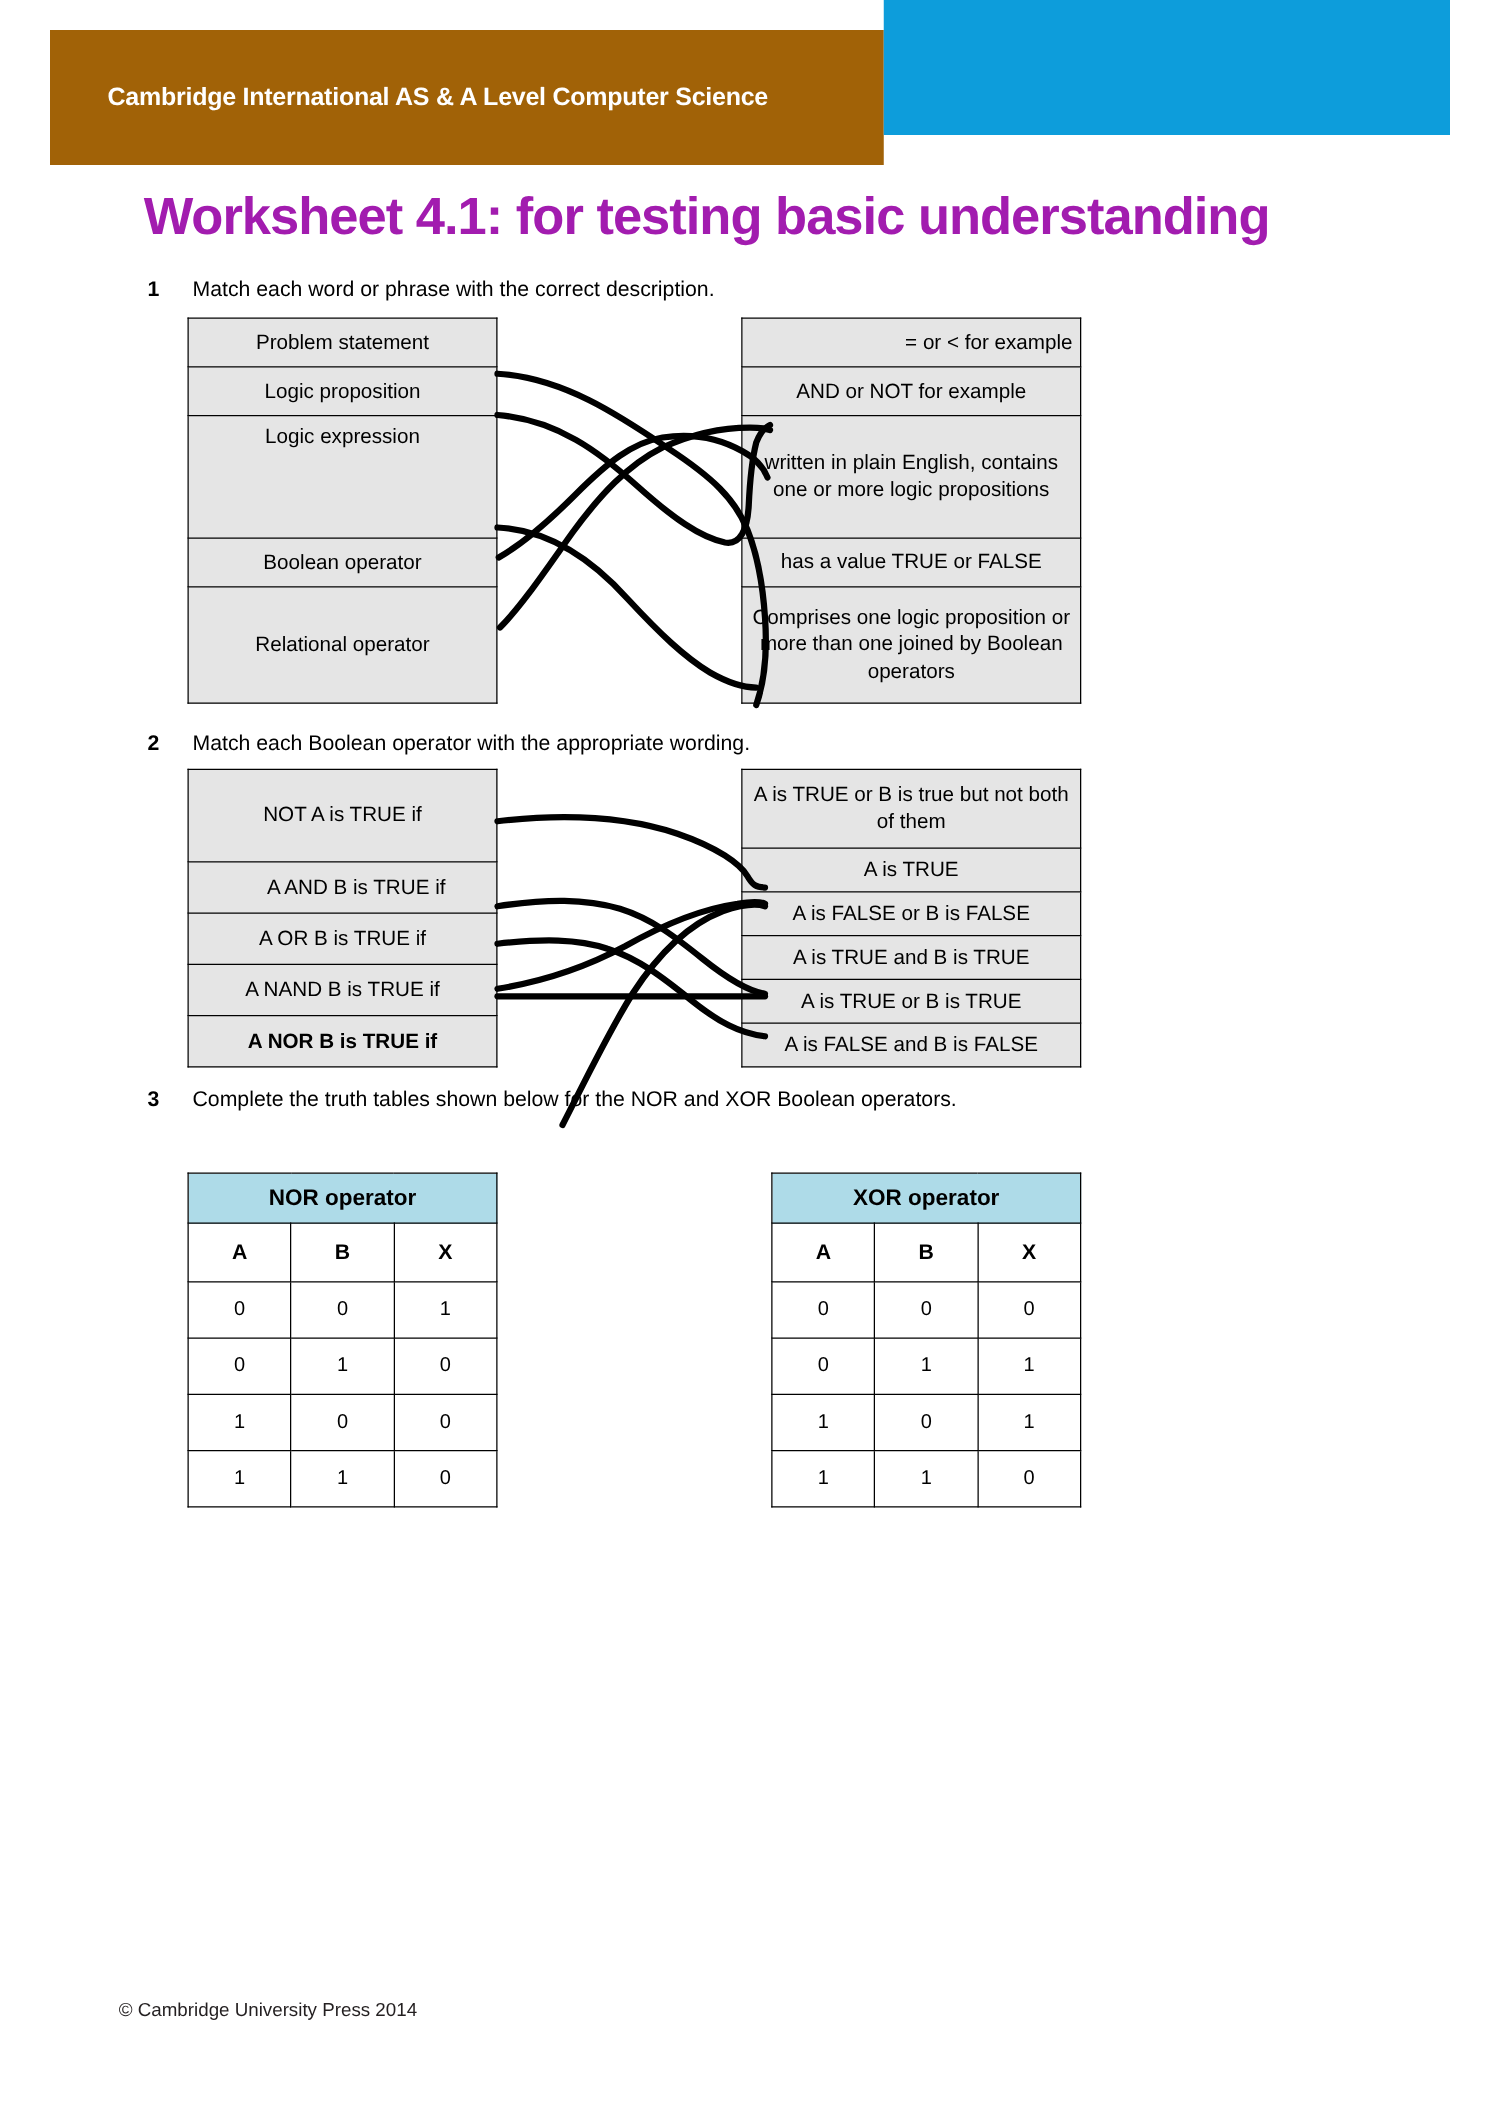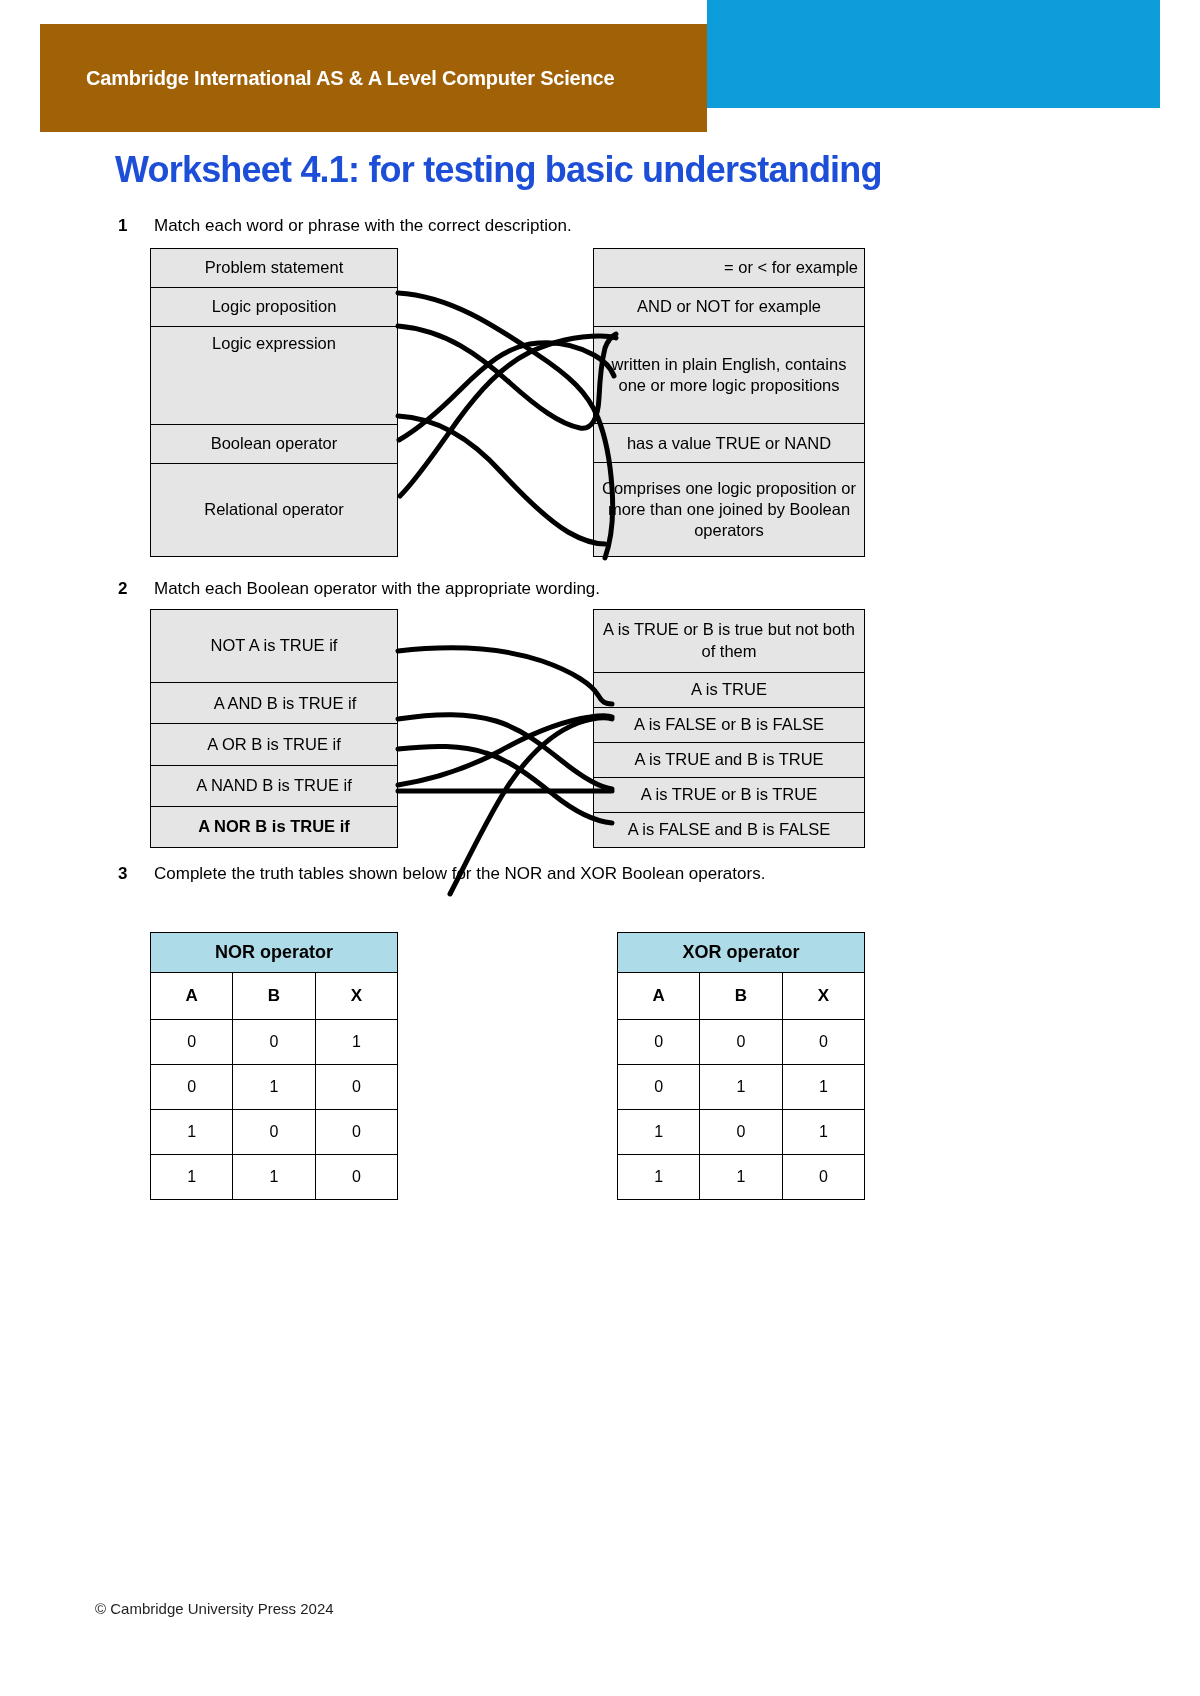--- a/index.html
+++ b/index.html
@@ -51,23 +51,23 @@
 
   
   .content {
     position: absolute;
     top: 108px;
     left: 0;
     width: 1120px;
   }
   h1.page-title {
     margin: 42px 0 0 75px;
-    font-size: 36px;
-    font-weight: bold;
-    color: #1d4ed8;
+    font-size: 42px;
+    font-weight: bold;
+    color: #a21caf;
     letter-spacing: -0.8px;
     line-height: 1.1;
   }
 
   .q-row {
     display: flex;
     margin-top: 26px;
     padding-left: 78px;
   }
   .q-num {
@@ -203,21 +203,21 @@
               <tr>
                 <td style="height:28px;text-align:right;">= or &lt;  for example</td>
               </tr>
           <tr>
                 <td style="height:28px;">AND or NOT for example</td>
               </tr>
           <tr>
                 <td style="height:86px;">written in plain English, contains one or more logic propositions</td>
               </tr>
           <tr>
-                <td style="height:28px;">has a value TRUE or NAND</td>
+                <td style="height:28px;">has a value TRUE or FALSE</td>
               </tr>
           <tr>
                 <td style="height:82px;">Comprises one logic proposition or more than one joined by Boolean operators</td>
               </tr>
         </tbody>
           </table>
       </div>
 
       <svg class="scribble" width="715" height="330" viewBox="0 0 715 330">
         <g fill="none" stroke="#000000" stroke-width="5" stroke-linecap="round">
@@ -362,15 +362,15 @@
           <td>1</td>
           <td>1</td>
           <td>0</td>
         </tr>
       </tbody>
         </table>
 
     </div>
   </div>
 
-  <div class="footer">© Cambridge University Press 2024</div>
+  <div class="footer">© Cambridge University Press 2014</div>
 
 </div>
 
 </body></html>

